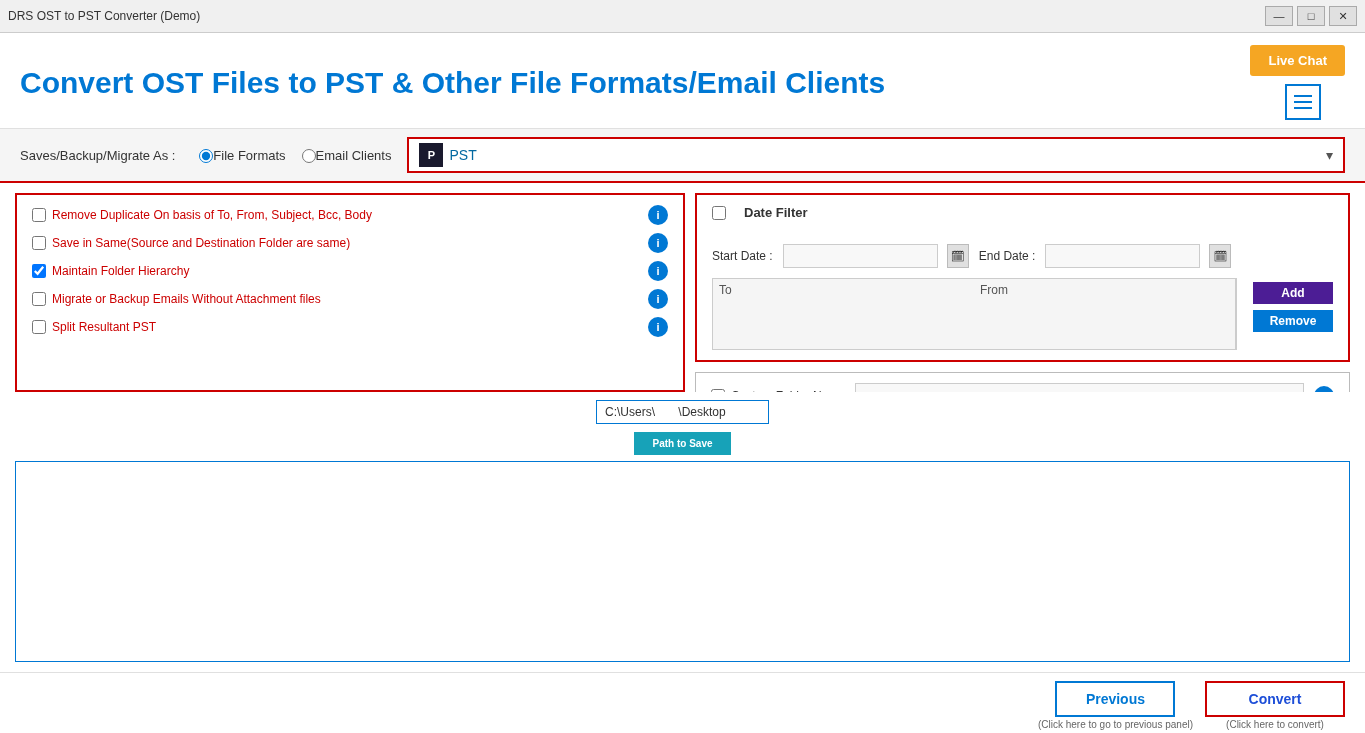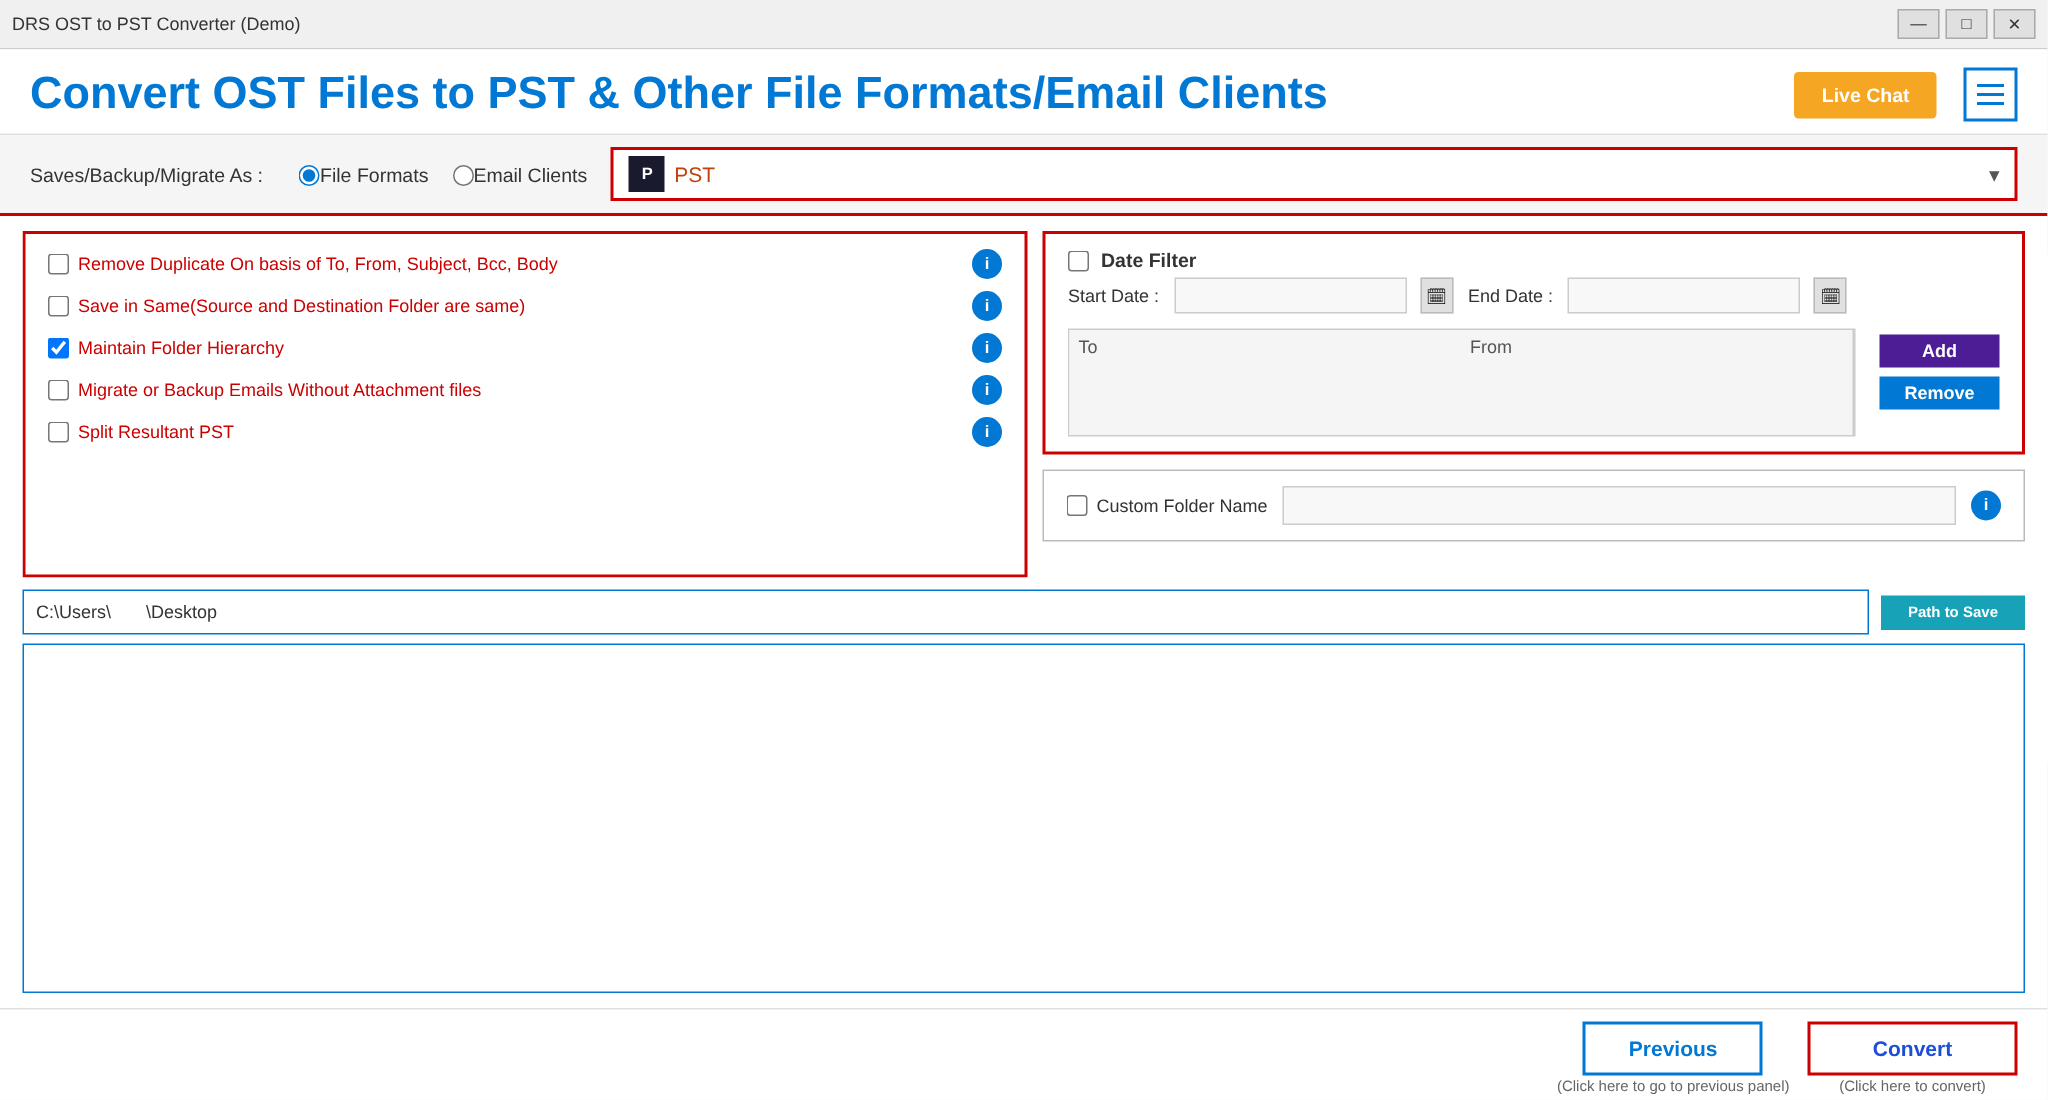--- a/index.html
+++ b/index.html
@@ -69,21 +69,21 @@
       align-items: center;
       justify-content: center;
       gap: 4px;
       cursor: pointer;
       margin-left: 10px;
     }
     .menu-line {
       width: 18px; height: 2px;
       background: #0078d4;
     }
-    .header-right { display: flex; align-items: center; gap: 8px; }
+    .header-right { display: flex; align-items: center; gap: 8px; flex-direction: column; }
 
     
     .toolbar {
       background: #f5f5f5;
       padding: 8px 20px;
       display: flex;
       align-items: center;
       gap: 16px;
       border-bottom: 2px solid #cc0000;
     }
@@ -105,21 +105,21 @@
     }
     .pst-icon {
       width: 24px; height: 24px;
       background: #1a1a2e;
       color: #fff;
       font-size: 11px;
       font-weight: bold;
       display: flex; align-items: center; justify-content: center;
       margin-right: 6px;
     }
-    .pst-text { font-size: 14px; color: #c2410c; font-weight: 500; flex: 1; }
+    .pst-text { font-size: 14px; color: #0369a1; font-weight: 500; flex: 1; }
     .dropdown-arrow { font-size: 14px; color: #555; }
 
     
     .content-area {
       flex: 1;
       display: flex;
       flex-direction: column;
       padding: 10px 15px;
       overflow: hidden;
     }
@@ -170,22 +170,22 @@
       gap: 10px;
     }
     .date-filter-box {
       border: 2px solid #cc0000;
       padding: 10px 15px;
       background: #fff;
     }
     .date-filter-header {
       display: flex;
       align-items: center;
-      gap: 8px;
-      margin-bottom: 4px;
+      gap: 18px;
+      margin-bottom: 24px;
     }
     .date-filter-header input[type=checkbox] { width: 14px; height: 14px; }
     .date-filter-label { font-size: 13px; font-weight: 600; color: #333; }
 
     .date-row {
       display: flex;
       align-items: center;
       gap: 10px;
       margin-bottom: 10px;
     }
@@ -266,20 +266,21 @@
       font-size: 12px;
     }
 
     
     .path-row {
       display: flex;
       align-items: center;
       gap: 8px;
       margin-top: 8px;
       padding: 0 0;
+      flex-direction: column;
     }
     .path-input {
       flex: 1;
       height: 30px;
       border: 1px solid #0078d4;
       padding: 4px 8px;
       font-size: 12px;
       color: #333;
       background: #fff;
     }

